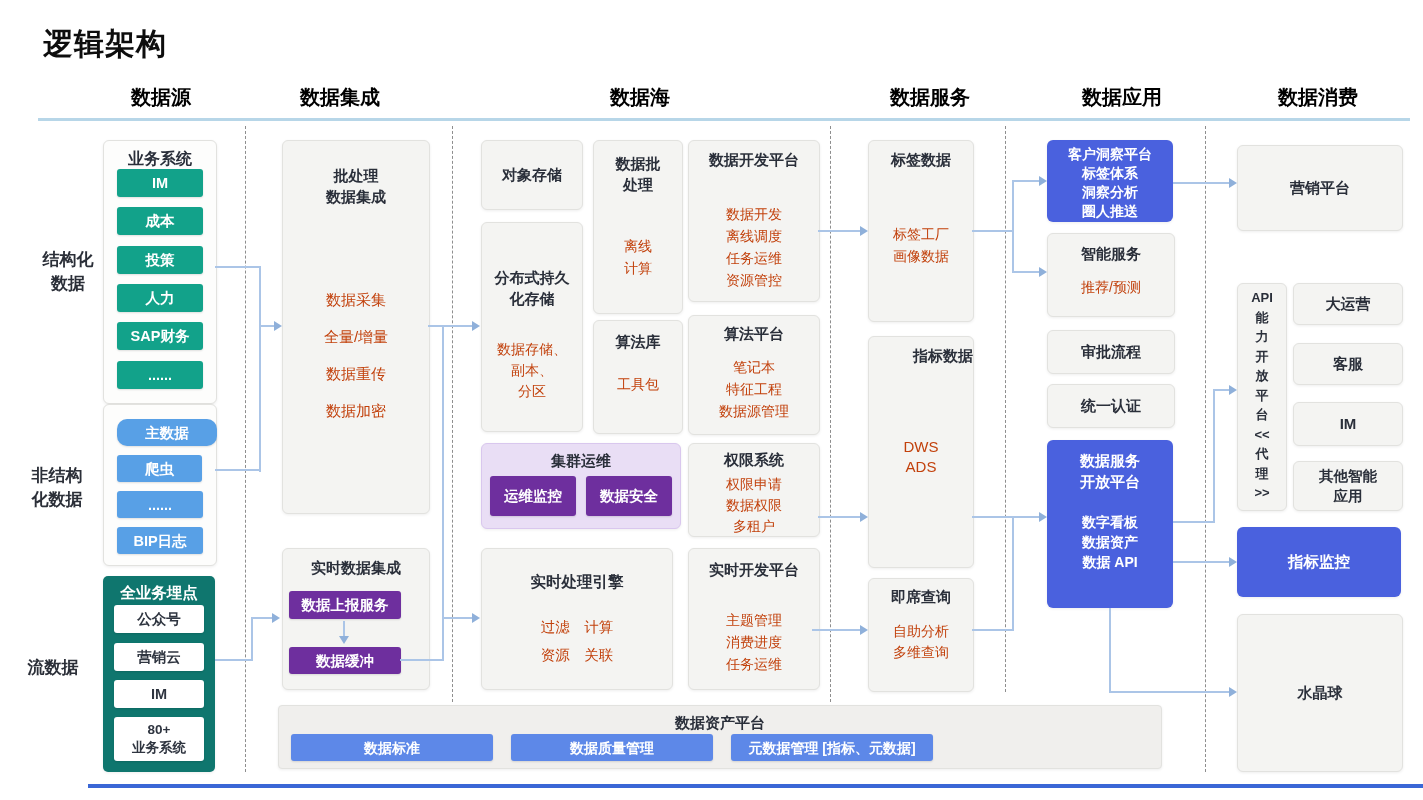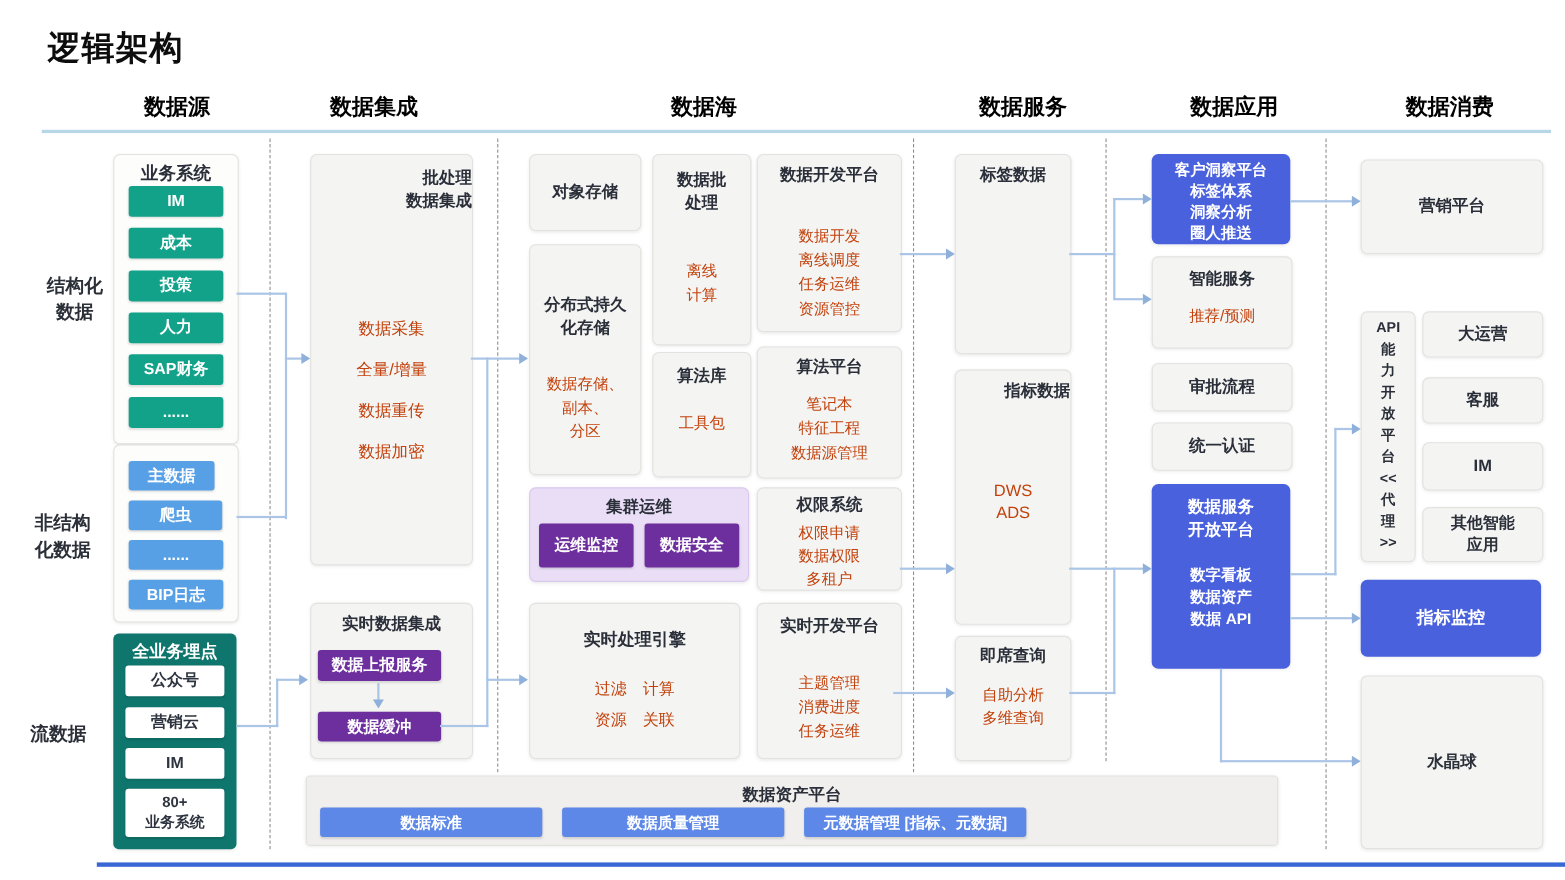--- a/index.html
+++ b/index.html
@@ -64,37 +64,37 @@
     <div class="ttl" style="top:7px;font-size:16px;">业务系统</div>
     <div class="chip green" style="left:13px;top:28px;width:86px;height:28px;">IM</div>
     <div class="chip green" style="left:13px;top:66px;width:86px;height:28px;">成本</div>
     <div class="chip green" style="left:13px;top:105px;width:86px;height:28px;">投策</div>
     <div class="chip green" style="left:13px;top:143px;width:86px;height:28px;">人力</div>
     <div class="chip green" style="left:13px;top:181px;width:86px;height:28px;">SAP财务</div>
     <div class="chip green" style="left:13px;top:220px;width:86px;height:28px;">......</div>
   </div>
 
   <div class="box white" style="left:103px;top:404px;width:112px;height:160px;">
-    <div class="chip blue" style="left:13px;top:14px;width:78px;height:27px;">主数据</div>
+    <div class="chip blue" style="left:13px;top:14px;width:100px;height:27px;border-radius:10px;">主数据</div>
     <div class="chip blue" style="left:13px;top:50px;width:85px;height:27px;">爬虫</div>
     <div class="chip blue" style="left:13px;top:86px;width:86px;height:27px;">......</div>
     <div class="chip blue" style="left:13px;top:122px;width:86px;height:27px;">BIP日志</div>
   </div>
 
   <div class="box skyblue" style="left:103px;top:576px;width:112px;height:196px;border-radius:5px;">
     <div class="ttl" style="top:6px;font-size:15.5px;">全业务埋点</div>
     <div class="chip wh" style="left:11px;top:29px;width:90px;height:28px;">公众号</div>
     <div class="chip wh" style="left:11px;top:67px;width:90px;height:28px;">营销云</div>
     <div class="chip wh" style="left:11px;top:104px;width:90px;height:28px;">IM</div>
     <div class="chip wh" style="left:11px;top:141px;width:90px;height:44px;font-size:13.5px;">80+
 业务系统</div>
   </div>
 
   <div class="box" style="left:282px;top:140px;width:146px;height:372px;">
-    <div class="ttl" style="top:10px;text-align:right;">批处理
+    <div class="ttl" style="top:24px;">批处理
 数据集成</div>
     <div class="txt" style="top:140px;line-height:37px;font-size:15px;">数据采集
 全量/增量
 数据重传
 数据加密</div>
   </div>
 
   <div class="box" style="left:282px;top:548px;width:146px;height:140px;">
     <div class="ttl" style="top:8px;">实时数据集成</div>
     <div class="chip purple" style="left:6px;top:42px;width:112px;height:28px;">数据上报服务</div>
@@ -161,20 +161,22 @@
 
   <div class="box" style="left:688px;top:548px;width:130px;height:140px;">
     <div class="ttl" style="top:10px;">实时开发平台</div>
     <div class="txt" style="top:60px;">主题管理
 消费进度
 任务运维</div>
   </div>
 
   <div class="box" style="left:868px;top:140px;width:104px;height:180px;">
     <div class="ttl" style="top:8px;">标签数据</div>
+    <div class="txt" style="top:82px;">标签工厂
+画像数据</div>
   </div>
 
   <div class="box" style="left:868px;top:336px;width:104px;height:230px;">
     <div class="ttl" style="top:8px;text-align:right;">指标数据</div>
     <div class="txt" style="top:100px;line-height:20px;font-size:15px;">DWS
 ADS</div>
   </div>
 
   <div class="box" style="left:868px;top:578px;width:104px;height:112px;">
     <div class="ttl" style="top:7px;">即席查询</div>

